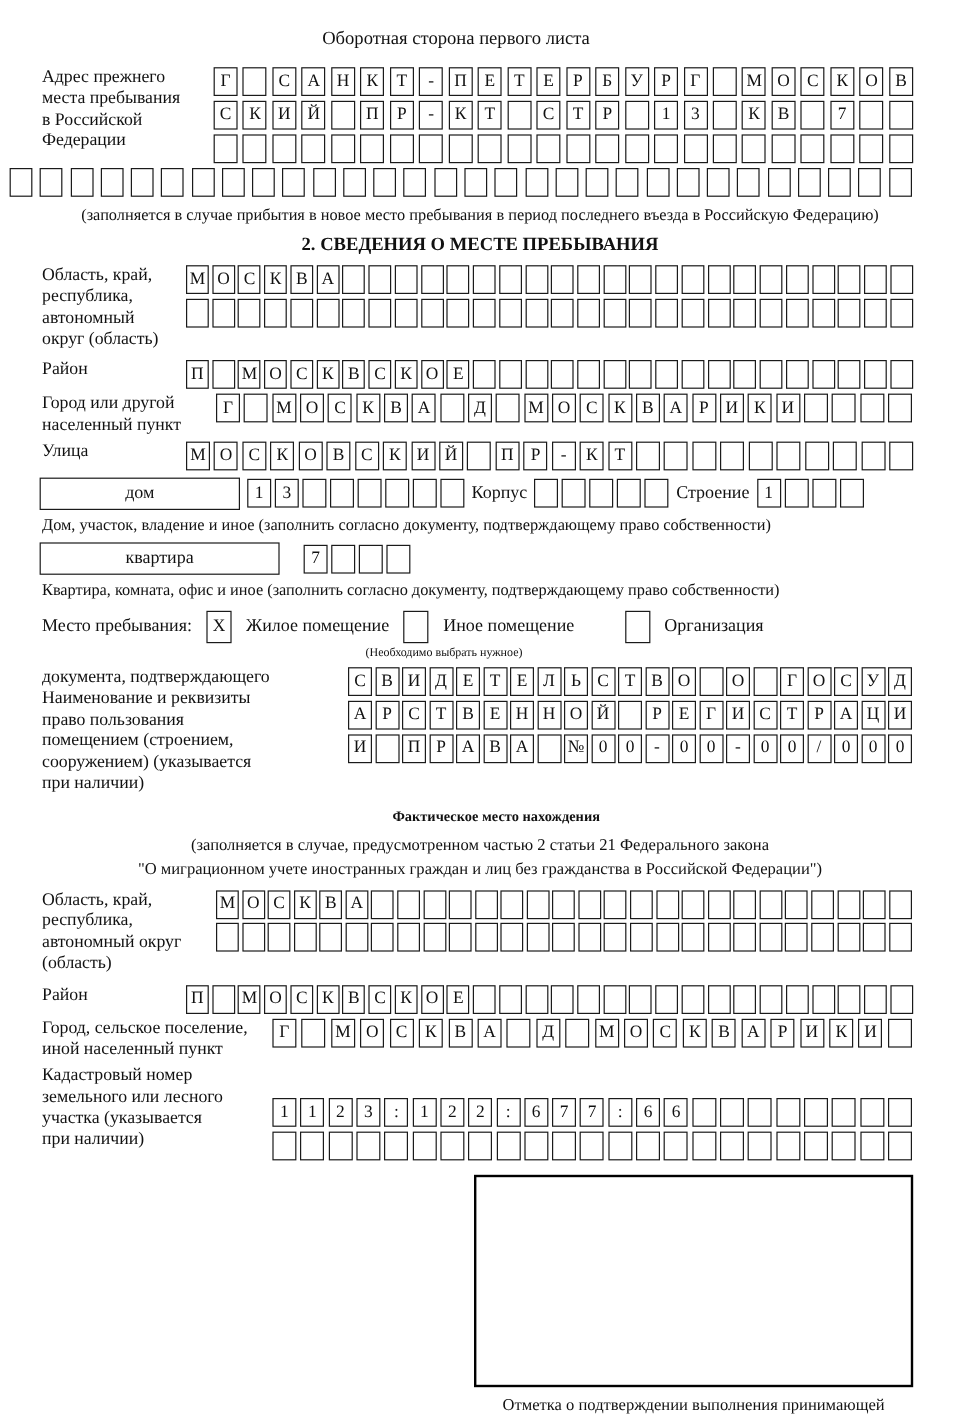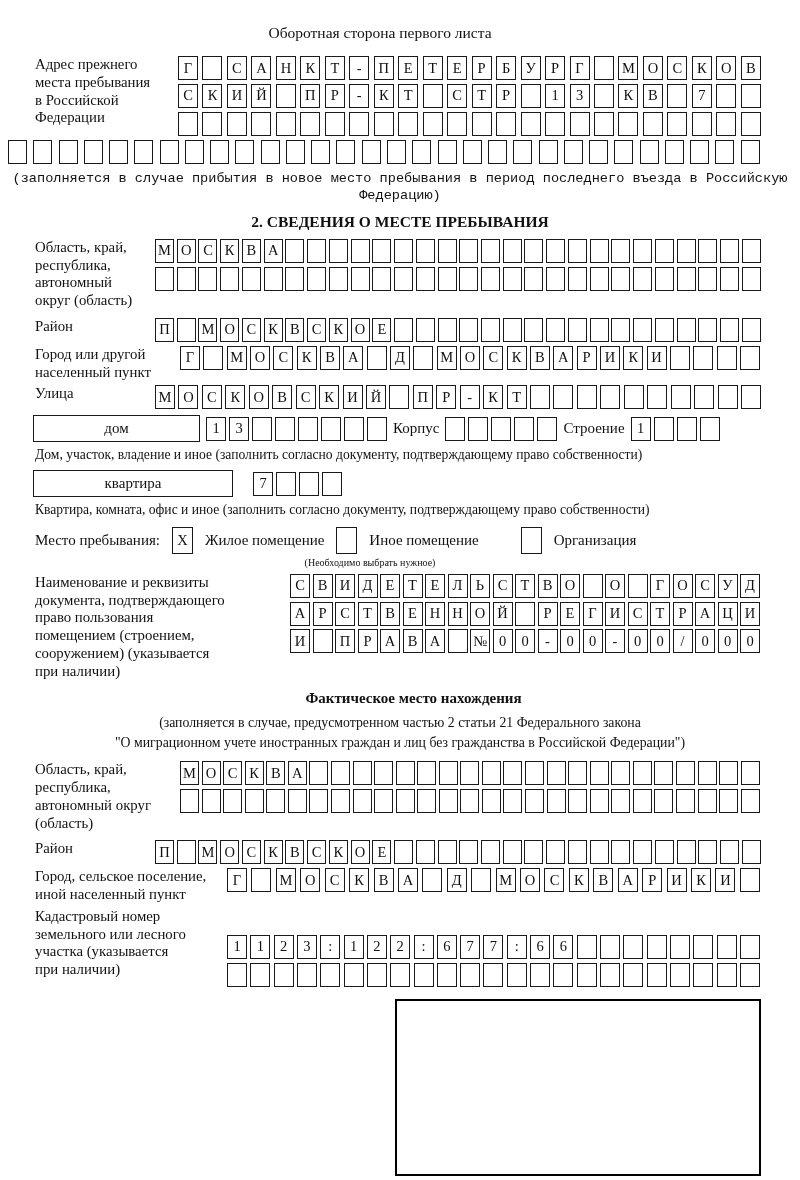--- a/index.html
+++ b/index.html
@@ -8,37 +8,37 @@
   .frow{display:flex;align-items:flex-start;margin-left:35px;}
   .label{font-size:14.8px;line-height:1.2;flex:none;}
   .lw143{width:143px;} .lw120{width:120px;} .lw145{width:145px;} .lw255{width:255px;} .lw192{width:192px;}
   .rows{display:flex;flex-direction:column;gap:3.8px;}
   .cellrow{display:flex;justify-content:space-between;flex:none;}
   .w583{width:583px;} .w752{width:752px;} .w606{width:606px;} .w580{width:580px;}
   .w470{width:470px;} .w533{width:533px;}
   .cell{box-sizing:border-box;width:20px;height:24px;border:1.6px solid #1a1a1a;display:flex;align-items:center;justify-content:center;font-size:14.5px;flex:none;background:#fff;}
   .cell.narrow{width:19px;}
   .caption{font-size:13.6px;line-height:1.3;}
-  .center{text-align:center;font-family:Liberation Mono, monospace;}
+  .center{text-align:center;}
   .h2{font-weight:bold;font-size:15.5px;text-align:center;margin:8px 0 8px 0;}
   .mt4{margin-top:4px;} .mt6{margin-top:6px;} .mt8{margin-top:8px;} .mt14{margin-top:14px;}
   .ml8{margin-left:8px;}
   .dom-row{display:flex;align-items:center;margin:6px 0 0 33px;}
   .wide-box{box-sizing:border-box;border:1.6px solid #1a1a1a;height:27px;display:flex;align-items:center;justify-content:center;font-size:15px;flex:none;background:#fff;}
   .dom-box{width:167px;margin-right:6px;}
   .kv-box{width:200px;margin-right:20px;}
   .dom-cells{display:flex;gap:3px;}
   .inline-lbl{font-size:15px;margin:0 6px;white-space:nowrap;}
   .cap-left{margin:4px 0 0 35px;}
   .mesto-row{display:flex;align-items:center;margin:8px 0 0 35px;font-size:15px;}
   .chk{box-sizing:border-box;width:21px;height:27px;border:1.6px solid #1a1a1a;display:flex;align-items:center;justify-content:center;font-size:14.5px;flex:none;margin:0 12px 0 12px;background:#fff;}
   .chk.far{margin-left:42px;}
   .note-center{font-size:10px;text-align:center;width:740px;margin-top:3px;}
   .sub{font-size:13.8px;text-align:center;line-height:1.45;}
-  .fact-title{font-weight:bold;font-size:15px;text-align:center;margin:10px 0 6px 0;padding-left:27px;}
+  .fact-title{font-weight:bold;font-size:12px;text-align:center;margin:10px 0 6px 0;padding-left:27px;}
   .stamp-wrap{margin-top:12px;}
   .stamp-box{box-sizing:border-box;margin-left:395px;width:366px;height:177px;border:2px solid #000;background:#fff;}
   .stamp-caption{width:432px;margin:5px 0 0 362px;text-align:center;font-size:13.8px;line-height:1.4;}
   .pt22{padding-top:27px;}
 </style>
 </head>
 <body>
 
 <div>
 
@@ -386,22 +386,22 @@
     <span>Жилое помещение</span>
     <span class="chk"></span>
     <span>Иное помещение</span>
     <span class="chk far"></span>
     <span>Организация</span>
   </div>
   <div class="note-center">(Необходимо выбрать нужное)</div>
 
   <div class="frow mt6">
     <div class="label lw255">
+        <div>документа, подтверждающего</div>
         <div>Наименование и реквизиты</div>
-        <div>документа, подтверждающего</div>
         <div>право пользования</div>
         <div>помещением (строением,</div>
         <div>сооружением) (указывается</div>
         <div>при наличии)</div>
       </div>
     <div class="rows">
       <div class="cellrow w470">
           <span class="cell">С</span>
           <span class="cell">В</span>
           <span class="cell">И</span>

